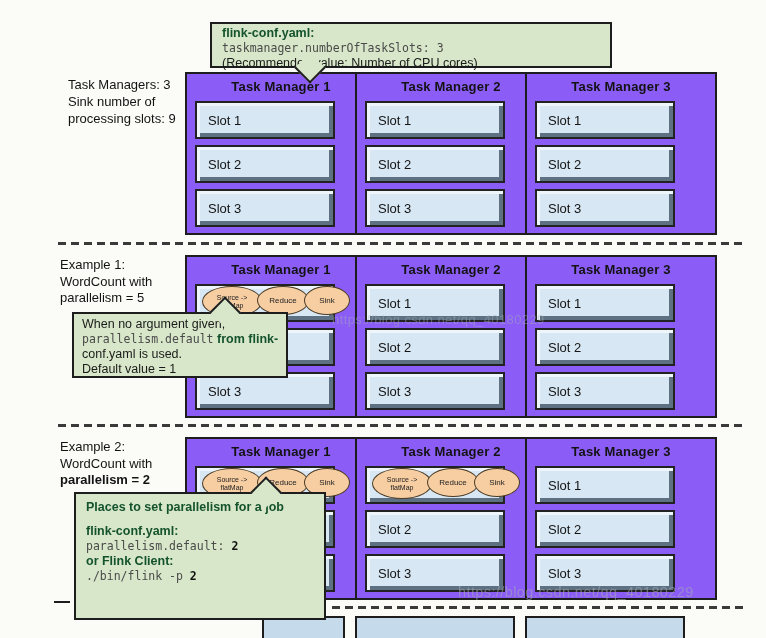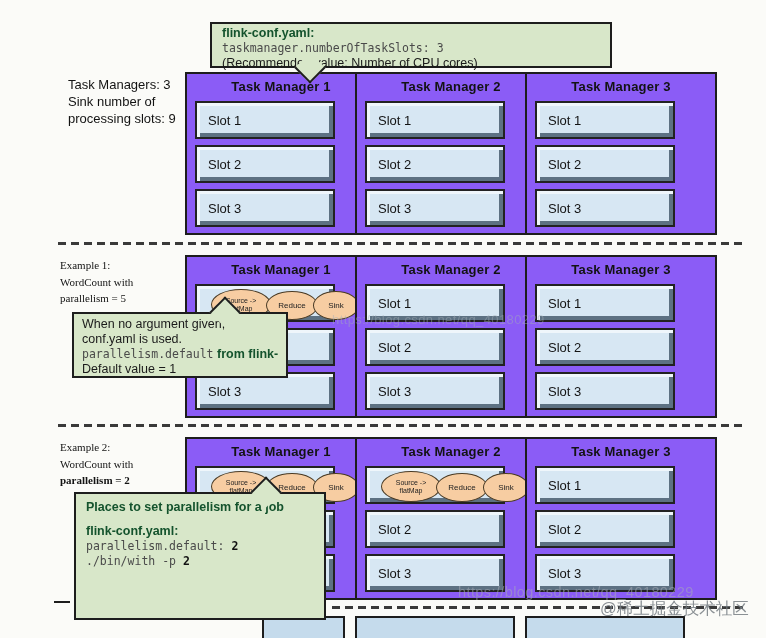--- a/index.html
+++ b/index.html
@@ -7,21 +7,21 @@
         font-family:"Liberation Sans",sans-serif;color:#131313;}
   .dash{position:absolute;height:3px;z-index:1;
         background:repeating-linear-gradient(90deg,#3a3a3a 0 8px,transparent 8px 13px);}
   
   .tm{position:absolute;width:192px;height:163px;background:#8b5cf6;border:2px solid #1d1d1d;
       box-sizing:border-box;z-index:2;}
   .tm-title{text-align:center;font-size:13px;font-weight:700;padding-top:5px;letter-spacing:.2px;}
   .slot{position:absolute;left:8px;width:140px;height:38px;background:#d7e7f3;border:2px solid #222;
         box-sizing:border-box;box-shadow:inset 3px 3px 0 #eff6fb, inset -4px -4px 0 #5d7182;}
   .slot-label{font-size:13px;padding:10px 0 0 11px;}
-  .slot-tasks{display:flex;align-items:flex-end;height:100%;padding-left:14px;box-sizing:border-box;}
+  .slot-tasks{display:flex;align-items:flex-start;height:100%;padding-left:5px;box-sizing:border-box;}
   .oval{background:#f7cda2;border:1px solid #4a3b25;border-radius:50%;display:flex;flex-direction:column;
         align-items:center;justify-content:center;text-align:center;box-sizing:border-box;flex:none;}
   .oval0{width:60px;height:31px;}
   .oval1{width:52px;height:29px;margin-left:-5px;}
   .oval2{width:46px;height:29px;margin-left:-5px;}
   .oval-line{font-size:7px;line-height:7.5px;color:#222;}
   .oval1 .oval-line,.oval2 .oval-line{font-size:8px;}
   
   .callout{position:absolute;background:#d8e7c9;border:2px solid #1d1d1d;box-sizing:border-box;z-index:6;}
   .co-body{position:relative;z-index:8;}
@@ -30,21 +30,21 @@
   .s-p{color:#1a1a1a;}
   .s-b{color:#14532d;font-weight:700;}
   .s-m{font-family:"DejaVu Sans Mono",monospace;font-size:11.5px;color:#4a4a4a;}
   .s-mb{font-family:"DejaVu Sans Mono",monospace;font-size:11.5px;color:#111;font-weight:700;}
   .notch{position:absolute;width:22px;height:22px;background:#d8e7c9;transform:rotate(45deg);z-index:7;
          box-sizing:border-box;}
   .notch.down{border-right:2px solid #1d1d1d;border-bottom:2px solid #1d1d1d;}
   .notch.up{border-top:2px solid #1d1d1d;border-left:2px solid #1d1d1d;}
   
   .summary{position:absolute;left:68px;top:76px;font-size:13px;line-height:17px;z-index:3;}
-  .ex-label{position:absolute;font-size:11px;line-height:16.5px;z-index:3;font-family:Liberation Serif, serif;}
+  .ex-label{position:absolute;font-size:13px;line-height:16.5px;z-index:3;}
   .ex-label .bold{font-weight:700;}
   
   .tm-partial{position:absolute;top:616px;height:30px;background:#c5dbec;border:2px solid #1d1d1d;
               box-sizing:border-box;z-index:2;}
   .tick{position:absolute;left:54px;top:601px;width:16px;height:2px;background:#1d1d1d;z-index:7;}
   
   .wm{position:absolute;z-index:9;white-space:nowrap;pointer-events:none;}
   .wm-url-mid{left:332px;top:312px;font-size:13px;color:rgba(165,175,185,.45);letter-spacing:.4px;}
   .wm-url-bottom{left:458px;top:584px;font-size:14.5px;color:rgba(165,172,182,.55);letter-spacing:.4px;}
   .wm-community{left:600px;top:598px;font-size:16.5px;color:rgba(118,124,130,.85);}
@@ -80,46 +80,46 @@
         <div class="co-line"><span class="s-b">flink-conf.yaml:</span></div>
         <div class="co-line"><span class="s-m">taskmanager.numberOfTaskSlots: 3</span></div>
         <div class="co-line"><span class="s-p">(Recommended value: Number of CPU cores)</span></div>
       </div>
   </div>
   <div class="notch down" style="left:299px;top:57px"></div>
 
   <div class="callout" id="ex1-callout" style="left:72px;top:312px;width:216px;height:66px;padding:3px 8px">
     <div class="co-body" id="ex1-callout-body">
         <div class="co-line"><span class="s-p">When no argument given,</span></div>
+        <div class="co-line"><span class="s-m">parallelism.default</span><span class="s-b"> from flink-</span></div>
         <div class="co-line"><span class="s-p">conf.yaml is used.</span></div>
-        <div class="co-line"><span class="s-m">parallelism.default</span><span class="s-b"> from flink-</span></div>
         <div class="co-line"><span class="s-p">Default value = 1</span></div>
       </div>
   </div>
   <div class="notch up" style="left:214px;top:301px"></div>
 
   <div class="callout" id="ex2-callout" style="left:74px;top:492px;width:252px;height:128px;padding:6px 10px">
     <div class="co-body" id="ex2-callout-body">
         <div class="co-line"><span class="s-b">Places to set parallelism for a job</span></div>
         <div class="co-line blank"></div>
         <div class="co-line"><span class="s-b">flink-conf.yaml:</span></div>
         <div class="co-line"><span class="s-m">parallelism.default: </span><span class="s-mb">2</span></div>
-        <div class="co-line"><span class="s-m">./bin/with -p </span><span class="s-mb">2</span></div>
+        <div class="co-line"><span class="s-b">or Flink Client:</span></div>
+        <div class="co-line"><span class="s-m">./bin/flink -p </span><span class="s-mb">2</span></div>
       </div>
   </div>
   <div class="notch up" style="left:255px;top:481px"></div>
 
   <div class="tm-partial" style="left:262px;width:83px"></div>
   <div class="tm-partial" style="left:355px;width:160px"></div>
   <div class="tm-partial" style="left:525px;width:160px"></div>
   <div class="tick"></div>
 
   <div class="wm wm-url-mid">https://blog.csdn.net/qq_40180229</div>
   <div class="wm wm-url-bottom">https://blog.csdn.net/qq_40180229</div>
-  <div class="wm wm-community">@稀土掘金技术社区</div>
 <div class="tm" style="left: 185px; top: 72px;">
       <div class="tm-title">Task Manager 1</div>
       <div class="slot" style="top: 27px;">
         <div class="slot-label">Slot 1</div>
       </div>
       <div class="slot" style="top: 71px;">
         <div class="slot-label">Slot 2</div>
       </div>
       <div class="slot" style="top: 115px;">
         <div class="slot-label">Slot 3</div>

